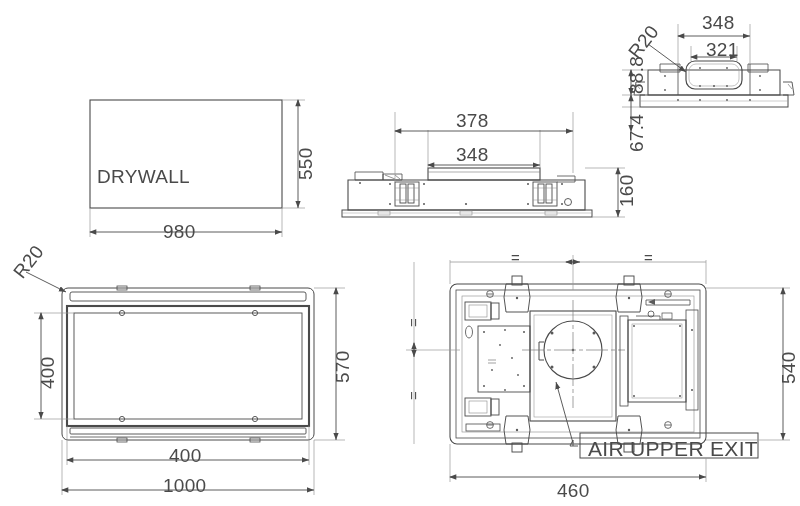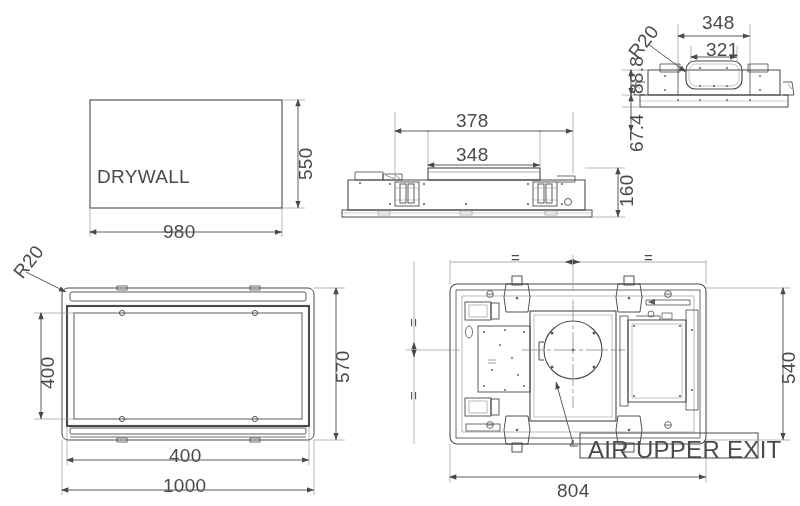--- a/index.html
+++ b/index.html
@@ -357,16 +357,16 @@
 <div class="lbl rot" style="left:38px;top:389px;">400</div>
 <div class="lbl rot" style="left:333px;top:383px;">570</div>
 <div class="lbl" style="left:169px;top:446px;">400</div>
 <div class="lbl" style="left:163px;top:476px;">1000</div>
 
 <div class="lbl" style="left:511px;top:250px;font-size:15px;">=</div>
 <div class="lbl" style="left:644px;top:250px;font-size:15px;">=</div>
 <div class="lbl rot" style="left:406px;top:327px;font-size:15px;">=</div>
 <div class="lbl rot" style="left:406px;top:400px;font-size:15px;">=</div>
 <div class="lbl rot" style="left:779px;top:384px;">540</div>
-<div class="lbl" style="left:557px;top:481px;">804</div>
-<div class="lbl" style="left:588px;top:438px;font-size:24px;">AIR UPPER EXIT</div>
+<div class="lbl" style="left:557px;top:481px;">460</div>
+<div class="lbl" style="left:588px;top:438px;font-size:21px;">AIR UPPER EXIT</div>
 
 </div>
 
 </body></html>

